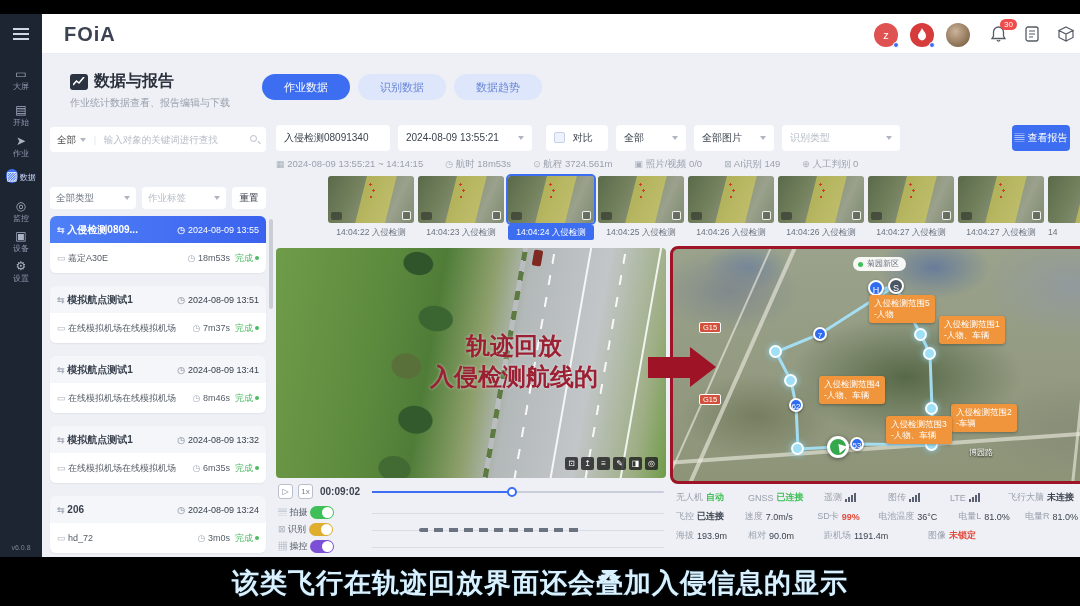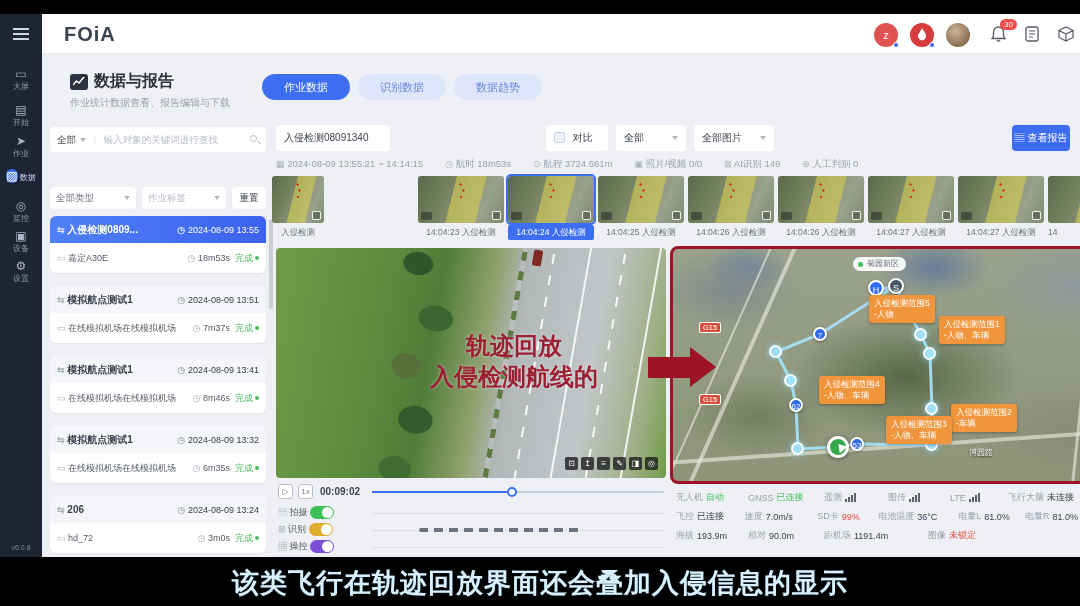--- a/index.html
+++ b/index.html
@@ -152,21 +152,21 @@
   .toggle:after { content:""; position:absolute; right:1px; top:1px; width:11px; height:11px; border-radius:50%;
     background:#fff; }
   .tog-green { background:#3fbf57; } .tog-yellow { background:#dfae2e; } .tog-purple { background:#7b4fd6; }
   .legend-line { position:absolute; height:1px; background:#d8dce5; }
   .dashes { position:absolute; top:-2px; left:16%; width:56%; height:4px; border-radius:2px;
     background:repeating-linear-gradient(90deg,#6b7280 0 9px, transparent 9px 15px); }
   
   .tele-row { position:absolute; left:676px; width:402px; display:flex; font-size:9px; color:#9aa1ad;
     white-space:nowrap; }
   .tele-row .cell { display:flex; gap:3px; align-items:center; }
-  .tv { color:#3c434e; font-weight:400; }
+  .tv { color:#3c434e; font-weight:700; }
   .tv.green { color:#3fbf57; } .tv.red { color:#e24c3f; } .tv.plain { font-weight:400; color:#3c434e; }
   .sig { display:inline-flex; align-items:flex-end; gap:1px; height:8px; }
   .sig i { width:2px; background:#596070; display:inline-block; }
   
   #subtitle { position:absolute; left:0; top:557px; width:1080px; height:49px; background:#000; }
   #subtitle .txt { width:100%; text-align:center; margin-top:8px; font-size:27px; font-weight:700;
     color:#d9f1ff; text-shadow:0 0 2px #06202e, 0 2px 3px #000; letter-spacing:1px; }
   .scrollbar { position:absolute; width:4px; border-radius:2px; background:#c9cdd6; }
 </style>
 </head>
@@ -313,44 +313,49 @@
     <div class="cdet"><span class="gicon">▭</span>&nbsp;
       <span class="csite">hd_72</span><span class="spacer"></span>
       <span class="gicon">◷</span>&nbsp;
       <span>3m0s</span>
       <span class="done">完成</span></div>
   </div>
   <div class="scrollbar" style="left:269px;top:205px;height:90px"></div>
 
   <div class="tb" style="left:276px;width:114px">
     <span>入侵检测08091340</span></div>
+  <div class="tb" style="left:398px;width:134px">
+    <span>2024-08-09 13:55:21</span><span class="caret" style="float:right;margin-top:11px"></span></div>
   <div class="tb" style="left:546px;width:62px">
     <span style="display:inline-block;width:11px;height:11px;border:1px solid #c4d0ec;background:#eef2fb;border-radius:2px;vertical-align:-2px;margin-right:5px"></span>
     <span>对比</span></div>
   <div class="tb" style="left:616px;width:70px">
     <span>全部</span><span class="caret" style="float:right;margin-top:11px"></span></div>
   <div class="tb" style="left:694px;width:80px">
     <span>全部图片</span><span class="caret" style="float:right;margin-top:11px"></span></div>
+  <div class="tb" style="left:782px;width:118px">
+    <span class="ph">识别类型</span><span class="caret" style="float:right;margin-top:11px"></span></div>
   <div class="btn-report">
     <span>▤</span> <span>查看报告</span></div>
 
   <div class="meta">
     <span><span class="gicon">▦</span> <span>2024-08-09 13:55:21 ~ 14:14:15</span></span>
     <span><span class="gicon">◷</span> <span>航时 18m53s</span></span>
     <span><span class="gicon">⊙</span> <span>航程 3724.561m</span></span>
     <span><span class="gicon">▣</span> <span>照片/视频 0/0</span></span>
     <span><span class="gicon">⊠</span> <span>AI识别 149</span></span>
     <span><span class="gicon">⊕</span> <span>人工判别 0</span></span>
   </div>
 
-  <div class="thumb" style="left:272px;width:52px">
-    <div class="timg">
-        <span class="texp"></span>
-      </div>
-    <div class="tlabel">入侵检测</div>
+  <div class="thumb" style="left:328px;width:86px">
+    <div class="timg">
+        <span class="tai"></span>
+        <span class="texp"></span>
+      </div>
+    <div class="tlabel">14:04:22 入侵检测</div>
     </div>
   <div class="thumb" style="left:418px;width:86px">
     <div class="timg">
         <span class="tai"></span>
         <span class="texp"></span>
       </div>
     <div class="tlabel">14:04:23 入侵检测</div>
     </div>
   <div class="thumb sel" style="left:508px;width:86px">
     <div class="timg">

